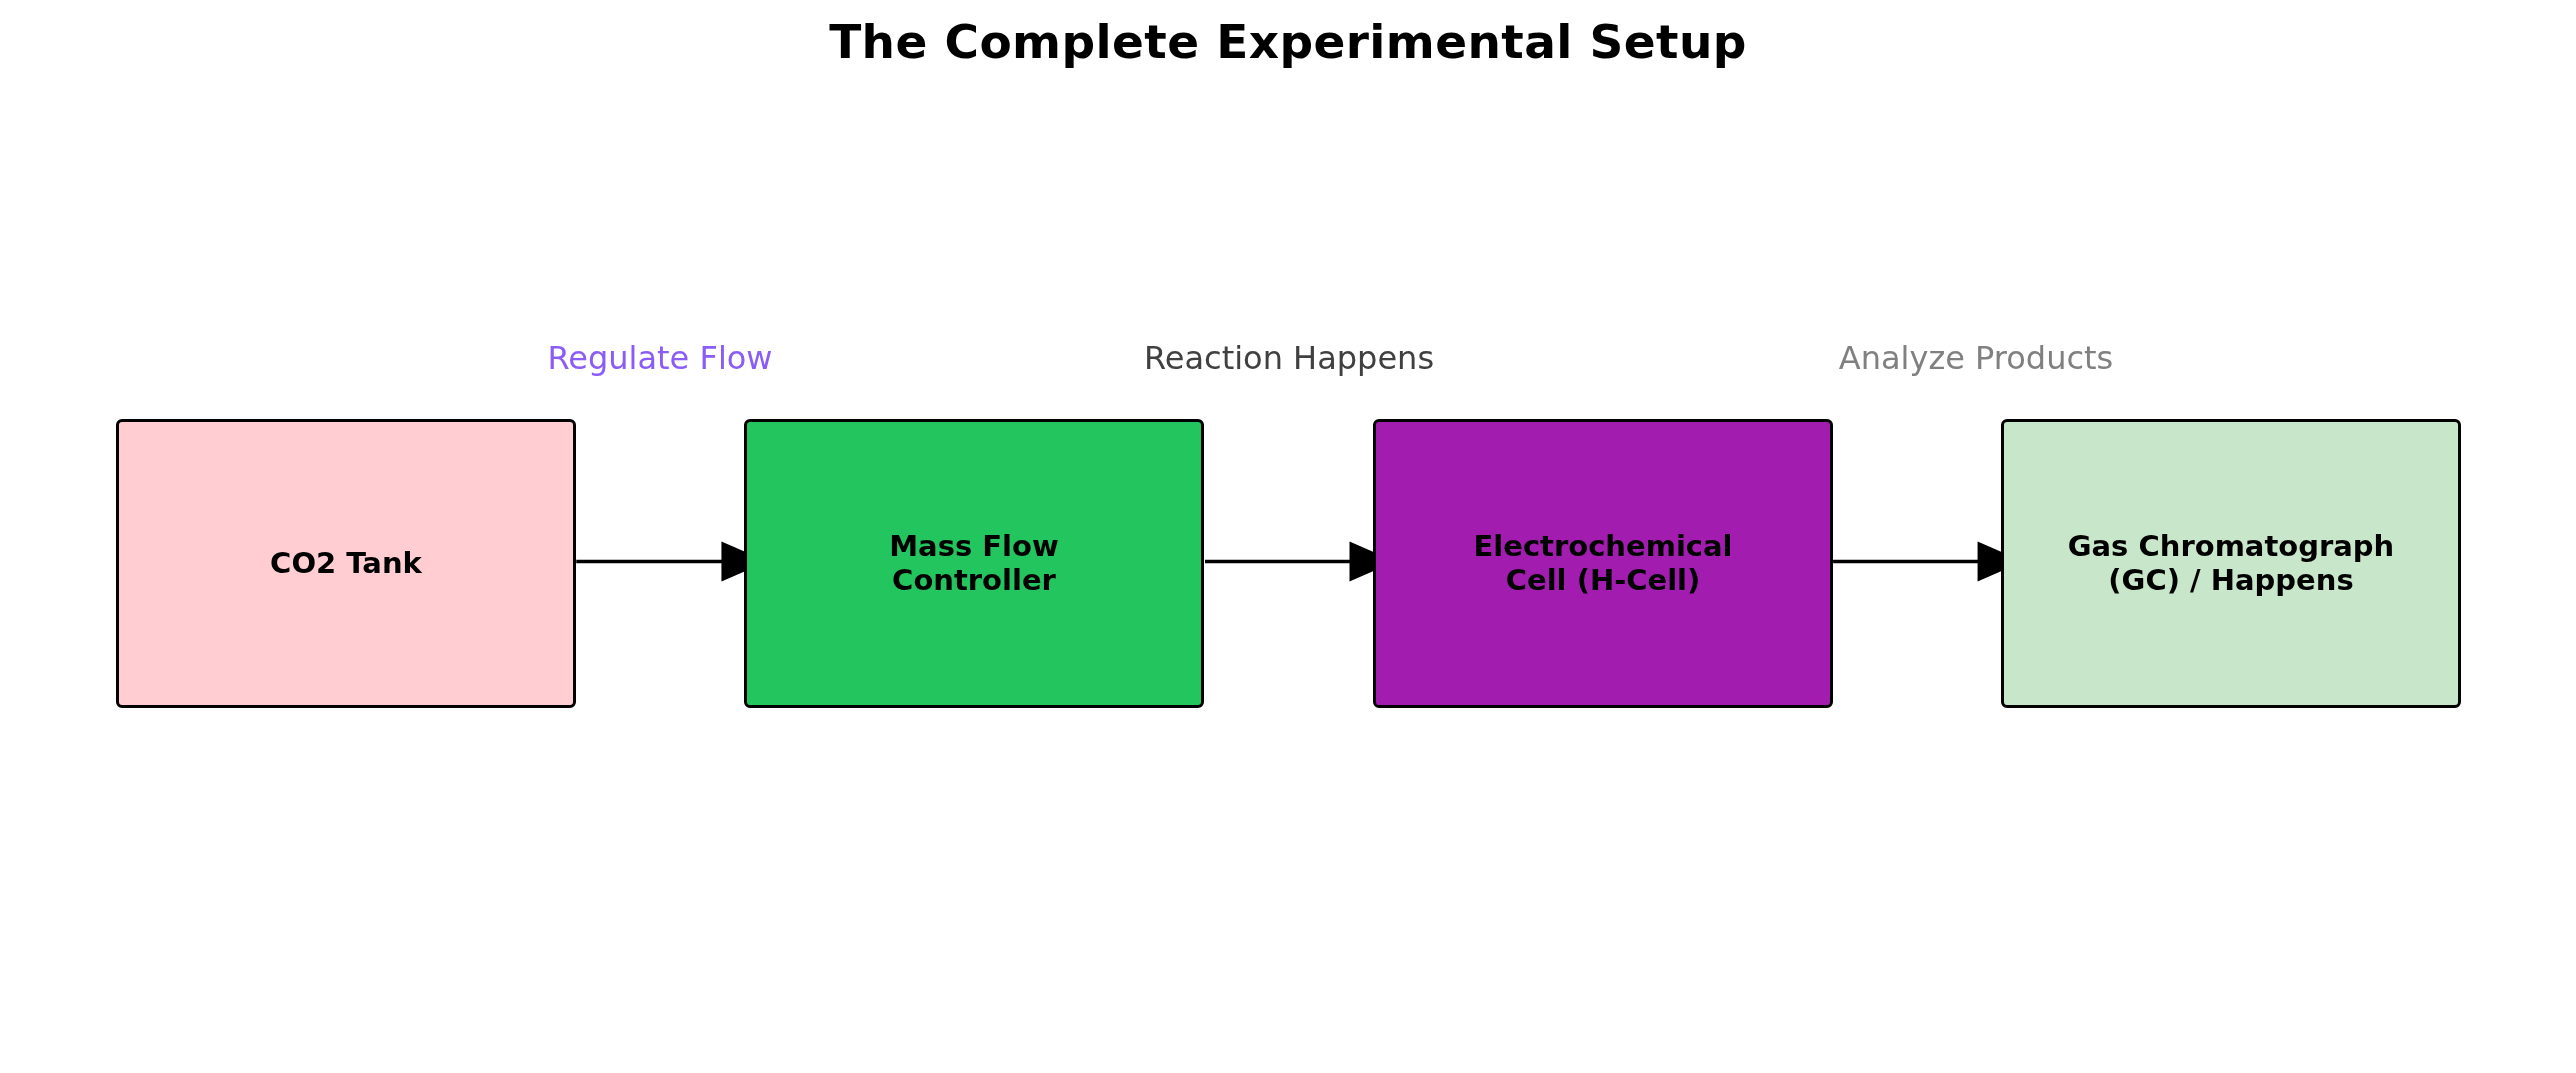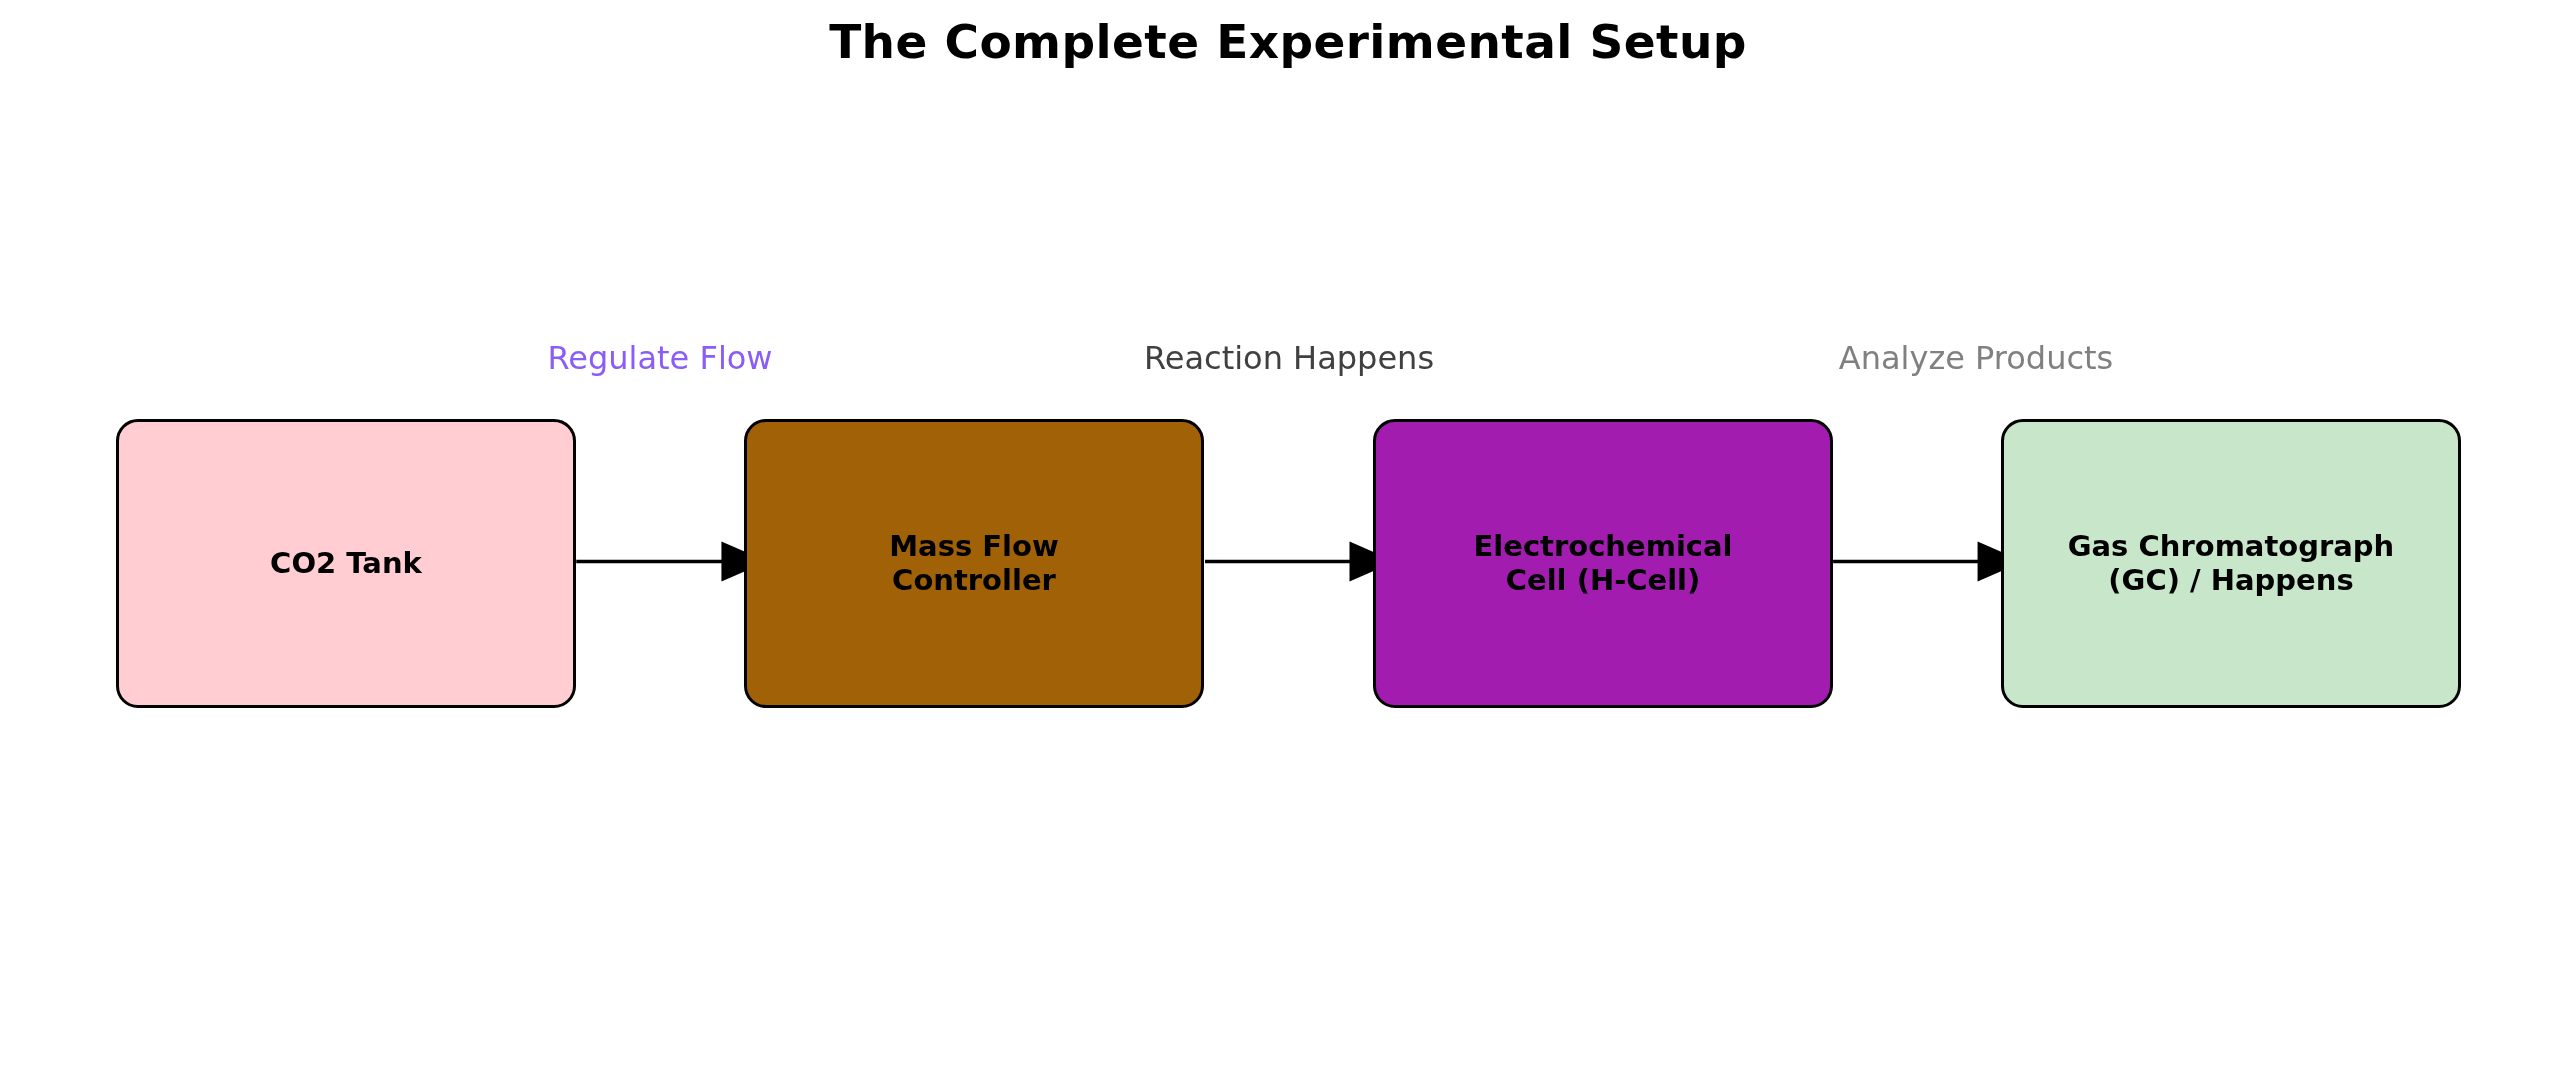--- a/index.html
+++ b/index.html
@@ -33,21 +33,21 @@
     width: 2576px;
     height: 1073px;
   }
   .node {
     position: absolute;
     top: 419px;
     height: 289px;
     width: 460px;
     box-sizing: border-box;
     border: 3.6px solid #000000;
-    border-radius: 22px;
+    border-radius: 6px;
     display: flex;
     align-items: center;
     justify-content: center;
     text-align: center;
   }
   .node-label {
     font-size: 29px;
     font-weight: bold;
     color: #000000;
     line-height: 1.17;
@@ -92,21 +92,21 @@
   </svg>
 
   <div class="edge-label edge-label-1" style="color: #8b5cf6;">Regulate Flow</div>
   <div class="edge-label edge-label-2" style="color: #404040;">Reaction Happens</div>
   <div class="edge-label edge-label-3" style="color: rgb(128, 128, 128);">Analyze Products</div>
 
   <div class="node node-1" style="background-color: rgb(255, 205, 210);">
     <span class="node-label">CO2 Tank</span>
   </div>
 
-  <div class="node node-2" style="background-color: #a16207; justify-content: center;">
+  <div class="node node-2" style="background-color: #22c55e; justify-content: center;">
     <span class="node-label">Mass Flow
 Controller</span>
   </div>
 
   <div class="node node-3" style="background-color: #a21caf;">
     <span class="node-label">Electrochemical
 Cell (H-Cell)</span>
   </div>
 
   <div class="node node-4" style="background-color: rgb(200, 230, 201);">

